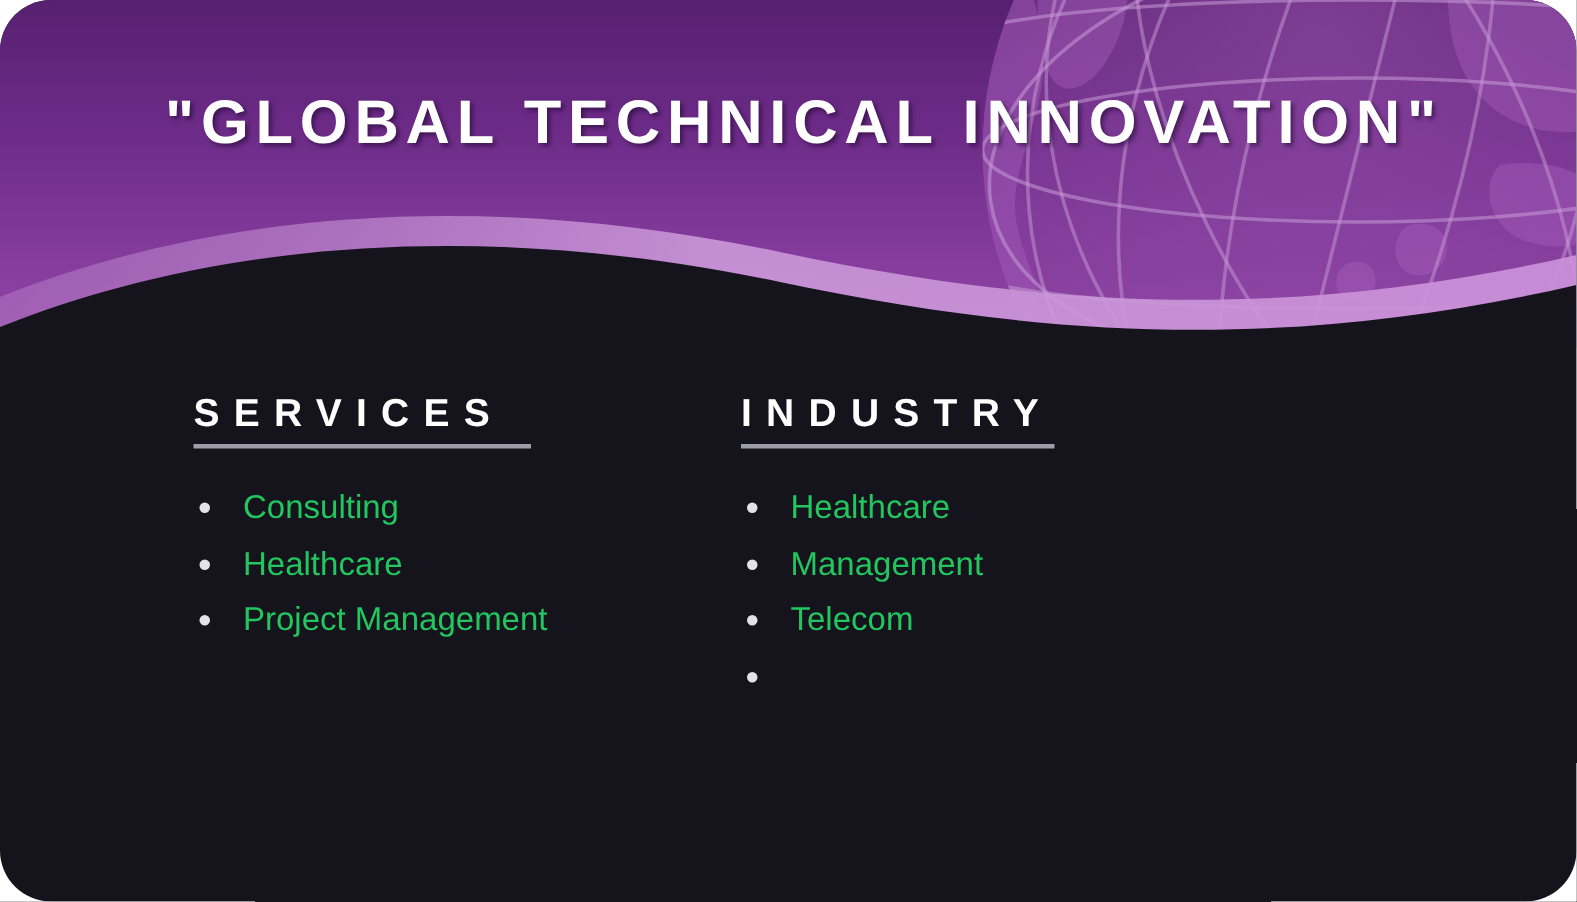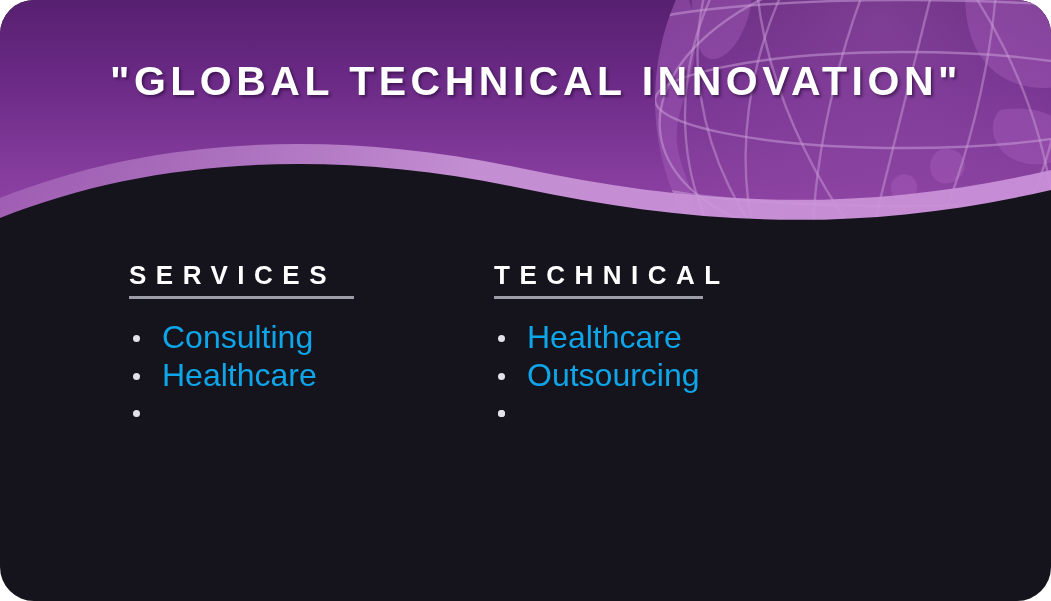--- a/index.html
+++ b/index.html
@@ -88,22 +88,22 @@
   .col-services .col-rule { width: 225px; }
   .col-industry .col-rule { width: 209px; }
 
   ul.list {
     list-style: none;
     margin: 0;
     padding: 0;
   }
   ul.list li {
     position: relative;
-    color: #0ea5e9;
-    font-size: 32px;
+    color: #22c55e;
+    font-size: 22px;
     font-weight: 400;
     line-height: 37.5px;
     padding-left: 33px;
     white-space: nowrap;
   }
   ul.list li .bullet {
     position: absolute;
     left: 4px;
     top: 16px;
     width: 7px;
@@ -205,38 +205,40 @@
         <li>
           <span class="bullet"></span>
           <span>Consulting</span>
         </li>
         <li>
           <span class="bullet"></span>
           <span>Healthcare</span>
         </li>
         <li>
           <span class="bullet"></span>
+          <span>Project Management</span>
         </li>
       </ul>
     </div>
 
     <div class="col col-industry">
-      <div class="col-heading">TECHNICAL</div>
+      <div class="col-heading">INDUSTRY</div>
       <div class="col-rule"></div>
       <ul class="list">
         <li>
           <span class="bullet"></span>
           <span>Healthcare</span>
         </li>
         <li>
           <span class="bullet"></span>
-          <span>Outsourcing</span>
-        </li>
-        <li>
-          <span class="bullet"></span>
+          <span>Management</span>
+        </li>
+        <li>
+          <span class="bullet"></span>
+          <span>Telecom</span>
         </li>
         <li>
           <span class="bullet"></span>
         </li>
       </ul>
     </div>
 
   </div>
 </div>
 

